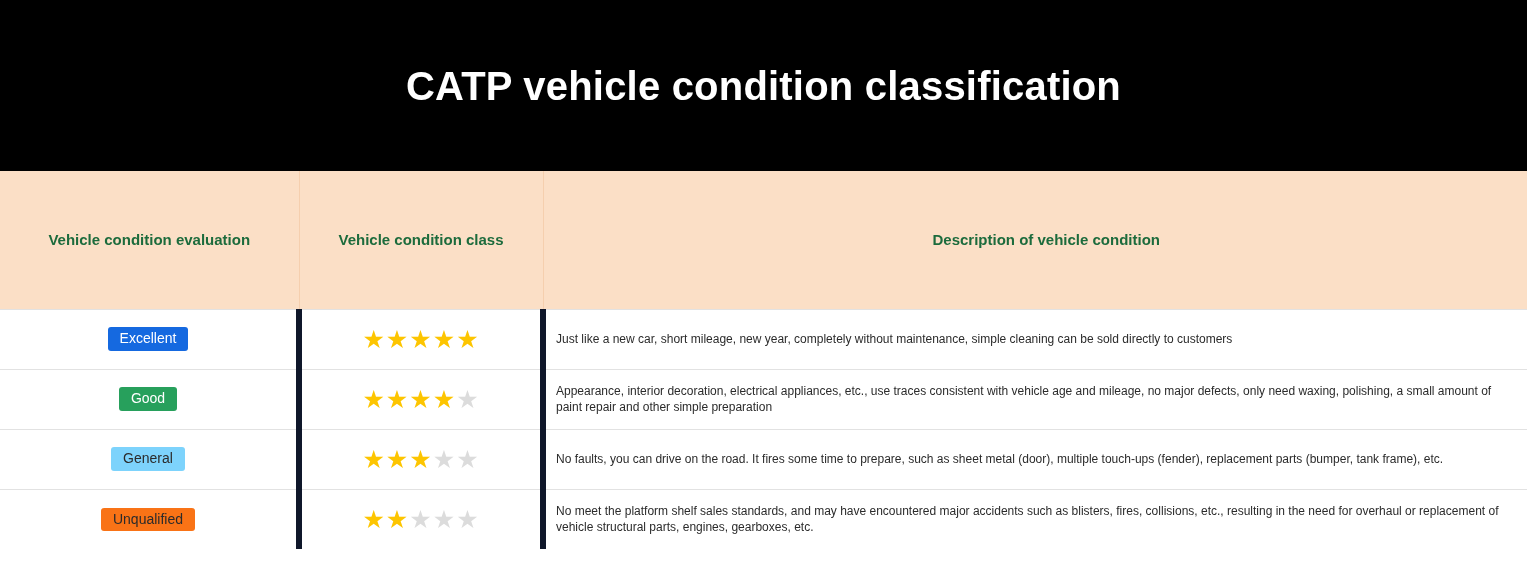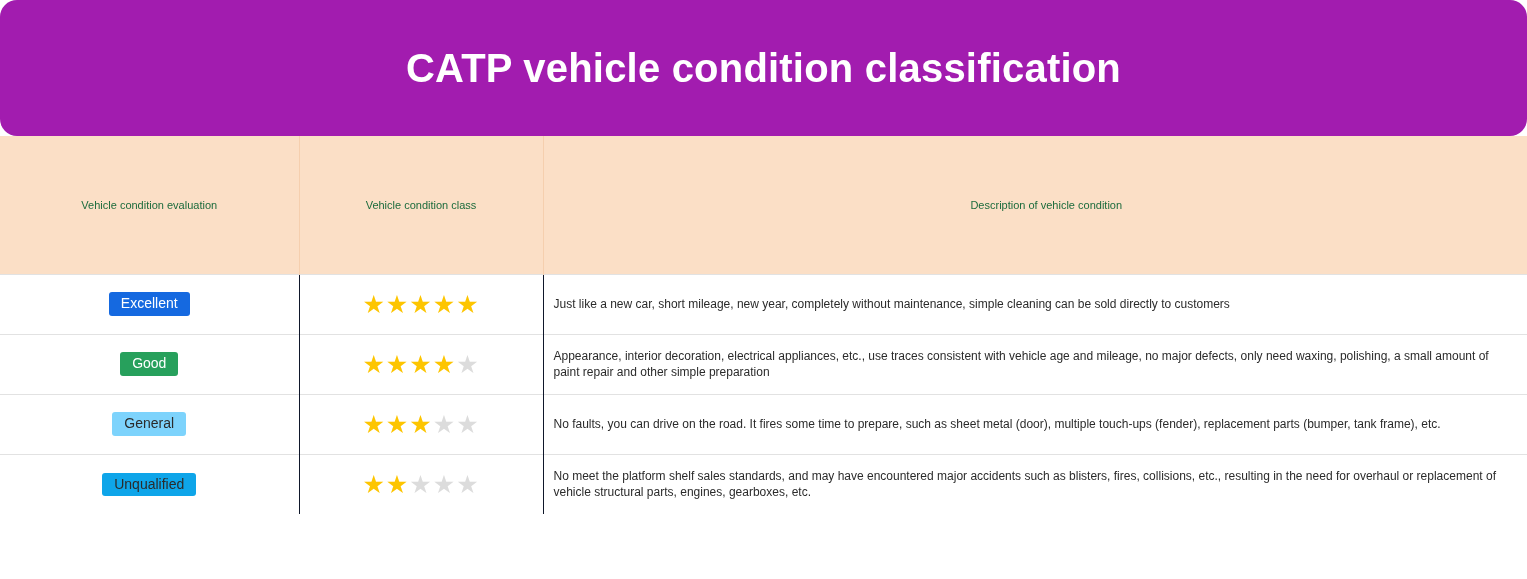--- a/index.html
+++ b/index.html
@@ -14,27 +14,26 @@
     overflow: hidden;
   }
   .sheet {
     width: 1527px;
     height: 579px;
     position: relative;
     box-sizing: border-box;
   }
   
   .banner {
-    height: 136px;
-    background: #a21caf;
+    height: 171px;
+    background: #000000;
     display: flex;
     align-items: center;
     justify-content: center;
     box-sizing: border-box;
-    border-radius: 17px;
   }
   .banner-title {
     color: #ffffff;
     font-size: 40px;
     font-weight: bold;
     letter-spacing: 0.2px;
     text-align: center;
     line-height: 1.1;
   }
   
@@ -48,35 +47,35 @@
   table.grid col.c3 { width: 984px; }
 
   .grid th, .grid td {
     border: 1px solid #e8e8e8;
     vertical-align: middle;
     box-sizing: border-box;
   }
   .grid thead th {
     background: #fbdfc6;
     color: #1c6b3c;
-    font-size: 11px;
-    font-weight: normal;
+    font-size: 15px;
+    font-weight: bold;
     height: 138px;
     padding: 6px 10px;
     text-align: center;
     border-left: none;
     border-right: 1px solid #f5cfae;
     border-top: none;
     border-bottom: none;
   }
   .grid thead th:last-child { border-right: none; padding-left: 32px; }
 
   .grid tbody td {
     border-left: none;
-    border-right: 1px solid #0f172a;
+    border-right: 6px solid #0f172a;
     border-top: 1px solid #e2e2e2;
     border-bottom: none;
     height: 60px;
     padding: 8px 10px;
   }
   .grid tbody td:last-child { border-right: none; }
   .grid tbody tr:first-child td { border-top: 1px solid #e2e2e2; }
 
   .cell-center {
     text-align: center;
@@ -140,20 +139,20 @@
           <td class="cell-center"><span class="badge" style="background: rgb(39, 160, 92); color: rgb(255, 255, 255);">Good</span></td>
           <td class="cell-center"><span class="stars"><span class="star-on">★</span><span class="star-on">★</span><span class="star-on">★</span><span class="star-on">★</span><span class="star-off">★</span></span></td>
           <td class="cell-desc">Appearance, interior decoration, electrical appliances, etc., use traces consistent with vehicle age and mileage, no major defects, only need waxing, polishing, a small amount of paint repair and other simple preparation</td>
         </tr>
         <tr>
           <td class="cell-center"><span class="badge" style="background: #7dd3fc; color: rgb(43, 43, 43);">General</span></td>
           <td class="cell-center"><span class="stars"><span class="star-on">★</span><span class="star-on">★</span><span class="star-on">★</span><span class="star-off">★</span><span class="star-off">★</span></span></td>
           <td class="cell-desc">No faults, you can drive on the road. It fires some time to prepare, such as sheet metal (door), multiple touch-ups (fender), replacement parts (bumper, tank frame), etc.</td>
         </tr>
         <tr>
-          <td class="cell-center"><span class="badge" style="background: #0ea5e9; color: rgb(43, 43, 43);">Unqualified</span></td>
+          <td class="cell-center"><span class="badge" style="background: #f97316; color: rgb(43, 43, 43);">Unqualified</span></td>
           <td class="cell-center"><span class="stars"><span class="star-on">★</span><span class="star-on">★</span><span class="star-off">★</span><span class="star-off">★</span><span class="star-off">★</span></span></td>
           <td class="cell-desc">No meet the platform shelf sales standards, and may have encountered major accidents such as blisters, fires, collisions, etc., resulting in the need for overhaul or replacement of vehicle structural parts, engines, gearboxes, etc.</td>
         </tr>
       </tbody>
   </table>
 
 </div>
 
 </body></html>

